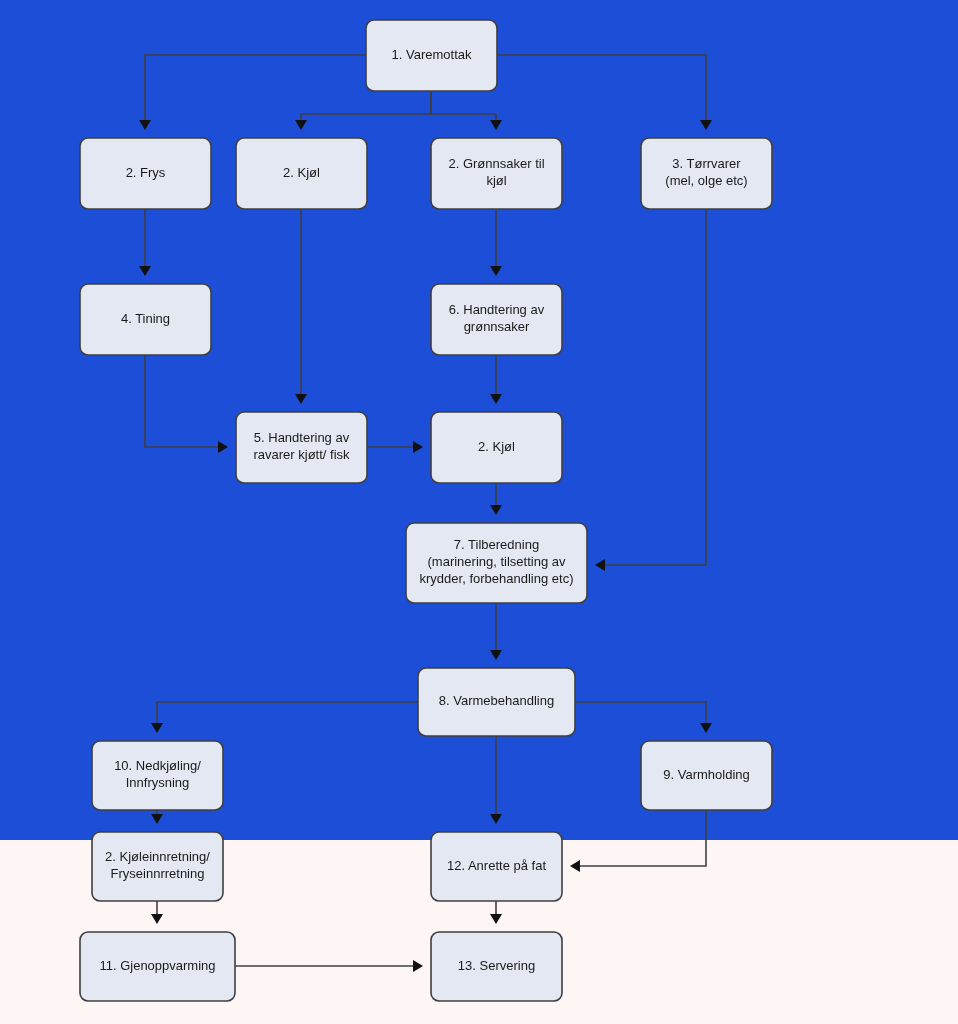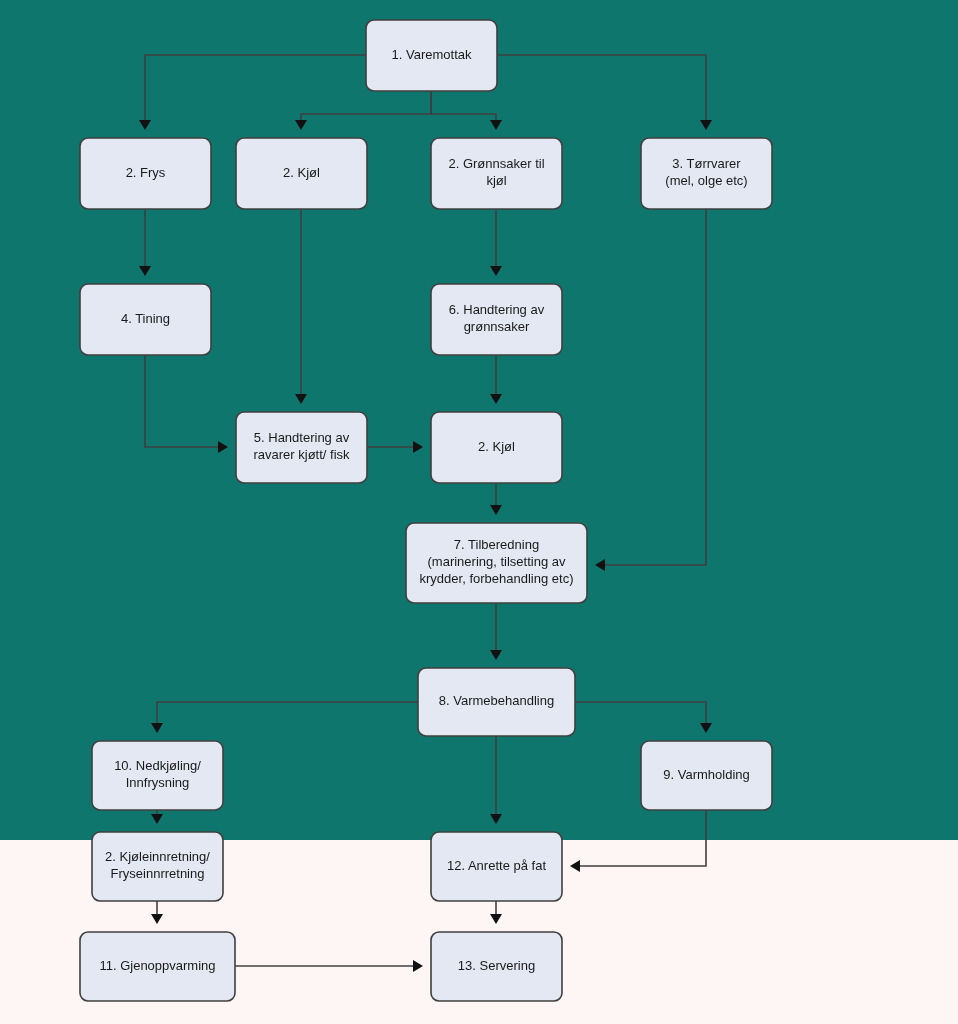--- a/index.html
+++ b/index.html
@@ -10,21 +10,21 @@
   body {
     width: 958px;
     height: 1024px;
     overflow: hidden;
     font-family: "Liberation Sans", sans-serif;
   }
   #flow-root {
     position: relative;
     width: 958px;
     height: 840px;
-    background: #0f766e;
+    background: #1d4ed8;
   }
   svg#flow-svg {
     position: absolute;
     top: 0;
     left: 0;
     width: 958px;
     height: 1024px;
     display: block;
   }
   .node-rect {

